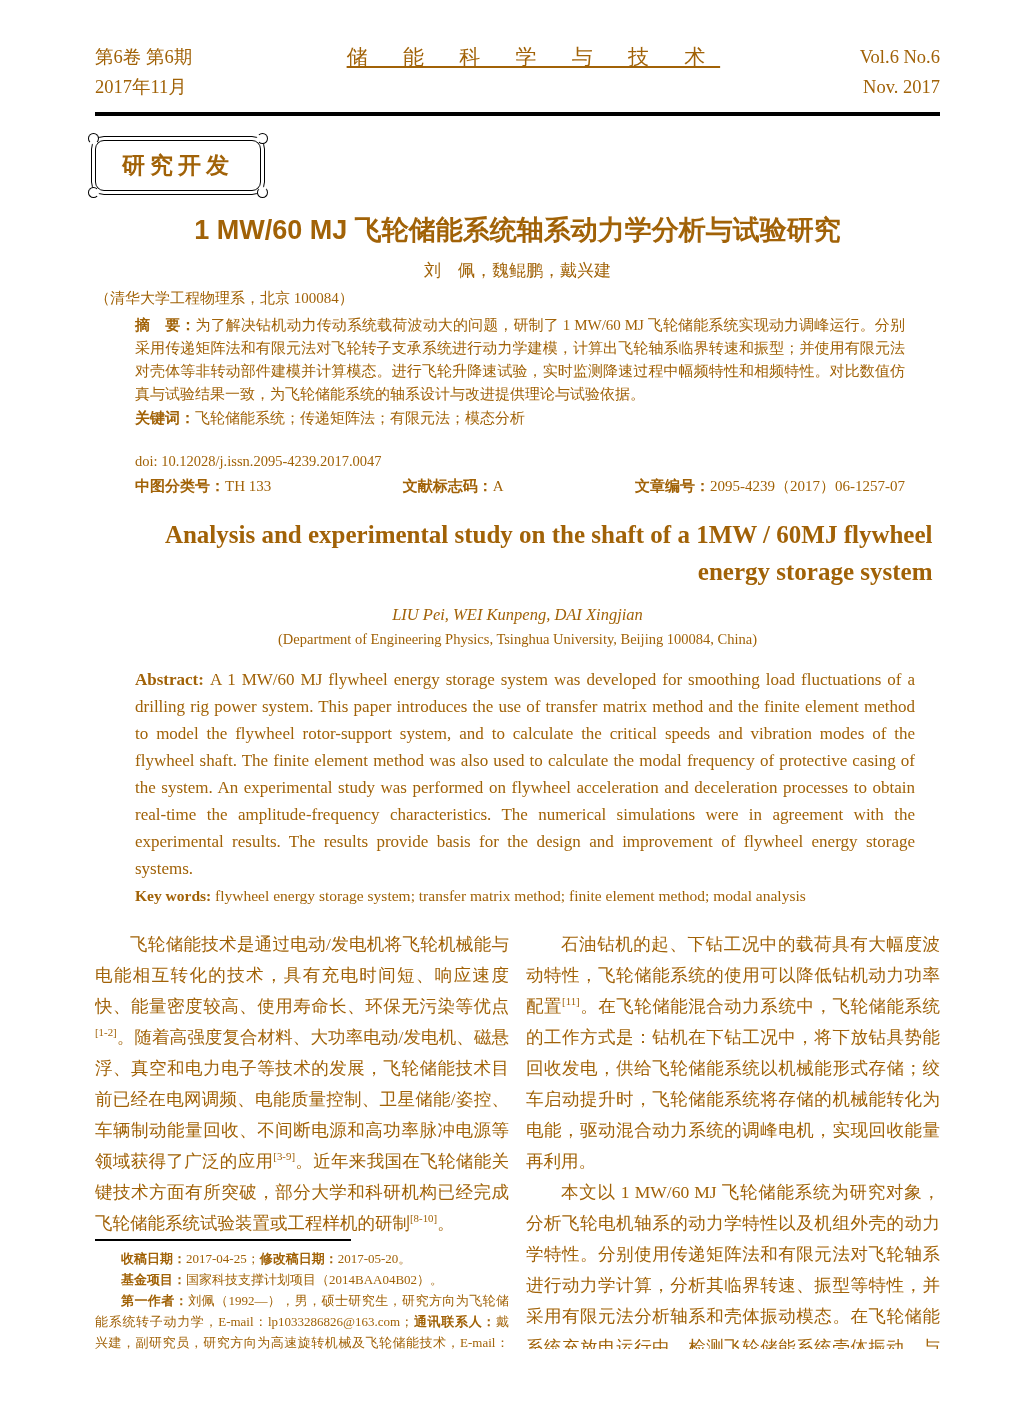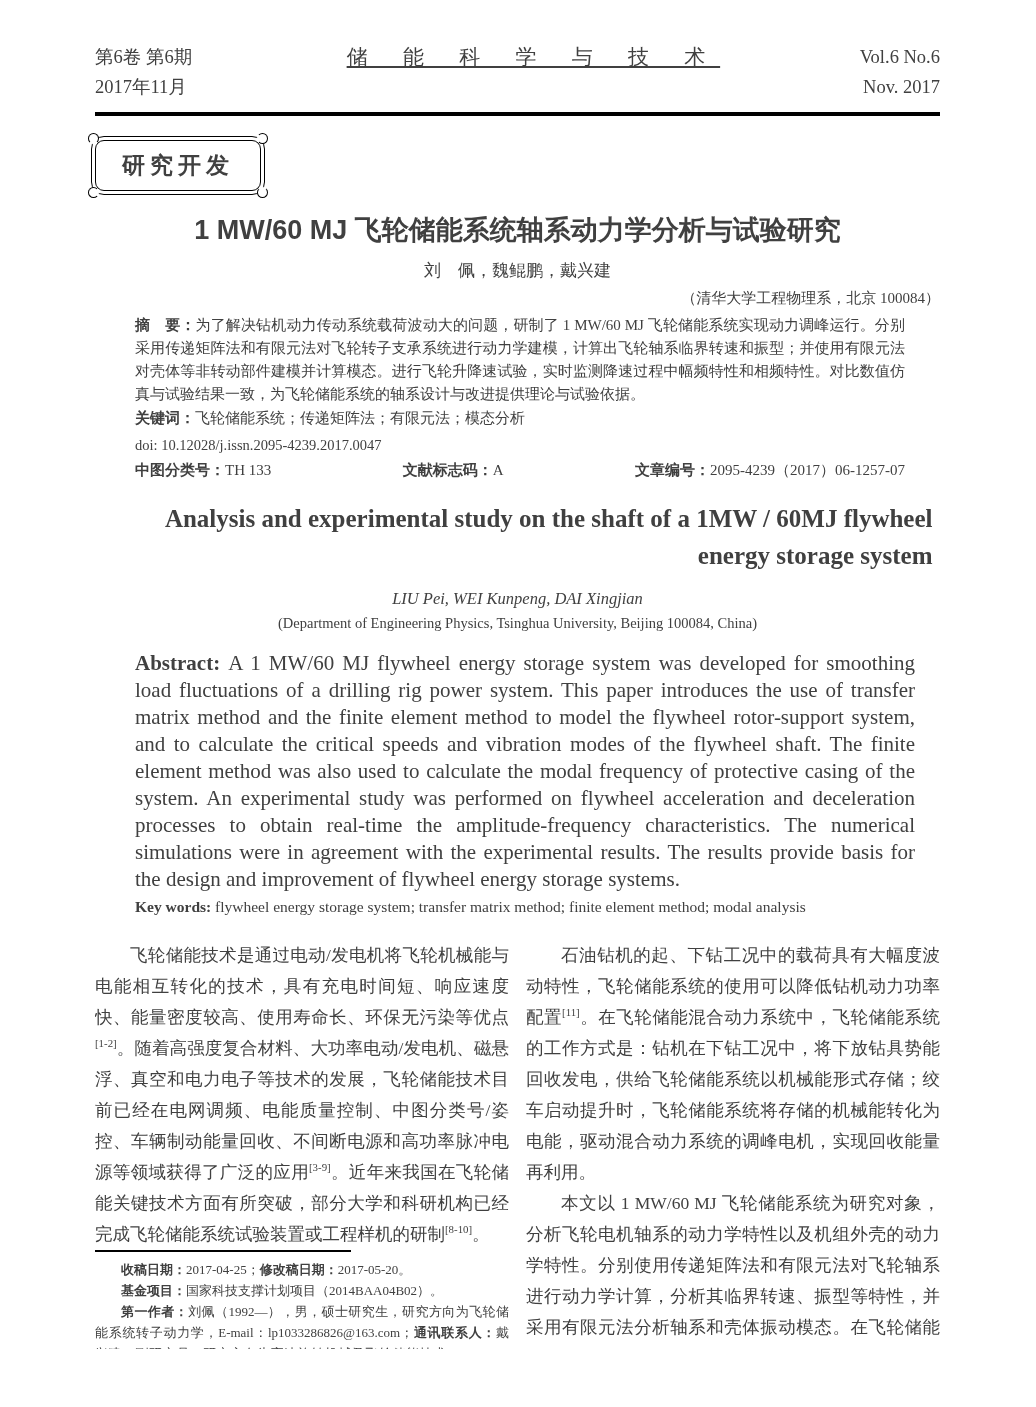--- a/index.html
+++ b/index.html
@@ -1,20 +1,20 @@
 <!DOCTYPE html>
 <html><head>
 <meta charset="utf-8">
 <style>
   html,body{margin:0;padding:0;background:#ffffff;}
   .page{
     position:relative;
     width:1036px;height:1407px;
     margin:0 auto;
-    background:#fff;color:#404040;
+    background:#fff;color:#a16207;
     font-family:"Liberation Serif","DejaVu Serif",serif;
     box-sizing:border-box;
     padding:42px 96px 58px 95px;
     overflow:hidden;
     display:flex;flex-direction:column;
   }
   
   .hdr{
     display:flex;justify-content:space-between;align-items:flex-start;
     padding-bottom:10px;border-bottom:4px solid #000;
@@ -44,35 +44,35 @@
   .curl.tr{right:-8px;top:-8px;transform:rotate(90deg);}
   .curl.bl{left:-8px;bottom:-8px;transform:rotate(-90deg);}
   .curl.br{right:-8px;bottom:-8px;transform:rotate(180deg);}
   
   .title-cn{
     margin-top:22px;text-align:center;
     font-family:"Liberation Sans","DejaVu Sans",sans-serif;
     font-weight:bold;font-size:27px;line-height:34px;
   }
   .authors-cn{margin-top:12px;text-align:center;font-size:17px;line-height:24px;}
-  .affil-cn{margin-top:4px;text-align:right;font-size:15px;line-height:22px;}
+  .affil-cn{margin-top:4px;text-align:left;font-size:15px;line-height:22px;}
   
   .abs-cn{margin:4px 35px 0 40px;font-size:15px;line-height:23px;text-align:justify;}
-  .kw-cn{margin:0 35px 0 40px;font-size:15px;line-height:23px;text-align:justify;}
+  .kw-cn{margin:0 35px 16px 40px;font-size:15px;line-height:23px;text-align:justify;}
   .doi{margin:4px 35px 0 40px;font-size:14.5px;line-height:23px;}
   .inforow{display:flex;justify-content:space-between;margin:1px 35px 0 40px;font-size:15px;line-height:24px;}
   
   .title-en{
     margin:18px auto 0;max-width:830px;text-align:right;
     font-weight:bold;font-size:25px;line-height:37px;
   }
   .authors-en{margin-top:13px;text-align:center;font-style:italic;font-size:16.5px;line-height:23px;}
   .affil-en{margin-top:3px;text-align:center;font-size:14.5px;line-height:21px;}
   
-  .abs-en{margin:16px 25px 0 40px;font-size:21px;line-height:27px;text-align:justify;}
+  .abs-en{margin:16px 25px 0 40px;font-size:17px;line-height:27px;text-align:justify;}
   .kw-en{margin:0 35px 0 40px;font-size:15.5px;line-height:27px;text-align:justify;
          padding-left:80px;text-indent:-80px;}
   
   .body-cols{
     flex:1 1 auto;min-height:0;overflow:hidden;
     display:flex;gap:17px;margin-top:20px;
   }
   .col{width:414px;font-size:17.5px;line-height:31px;text-align:justify;}
   .col p{margin:0;text-indent:2em;}
   .col-left{display:flex;flex-direction:column;}
@@ -127,21 +127,21 @@
 
   <div class="title-en">Analysis and experimental study on the shaft of a 1MW / 60MJ flywheel energy storage system</div>
   <div class="authors-en">LIU Pei, WEI Kunpeng, DAI Xingjian</div>
   <div class="affil-en">(Department of Engineering Physics, Tsinghua University, Beijing 100084, China)</div>
 
   <div class="abs-en"><span style="font-weight: bold;">Abstract: </span><span>A 1 MW/60 MJ flywheel energy storage system was developed for smoothing load fluctuations of a drilling rig power system. This paper introduces the use of transfer matrix method and the finite element method to model the flywheel rotor-support system, and to calculate the critical speeds and vibration modes of the flywheel shaft. The finite element method was also used to calculate the modal frequency of protective casing of the system. An experimental study was performed on flywheel acceleration and deceleration processes to obtain real-time the amplitude-frequency characteristics. The numerical simulations were in agreement with the experimental results. The results provide basis for the design and improvement of flywheel energy storage systems.</span></div>
   <div class="kw-en"><span style="font-weight: bold;">Key words: </span><span>flywheel energy storage system; transfer matrix method; finite element method; modal analysis</span></div>
 
   <div class="body-cols">
     <div class="col col-left">
-      <p><span>飞轮储能技术是通过电动/发电机将飞轮机械能与电能相互转化的技术，具有充电时间短、响应速度快、能量密度较高、使用寿命长、环保无污染等优点</span><sup>[1-2]</sup><span>。随着高强度复合材料、大功率电动/发电机、磁悬浮、真空和电力电子等技术的发展，飞轮储能技术目前已经在电网调频、电能质量控制、中图分类号/姿控、车辆制动能量回收、不间断电源和高功率脉冲电源等领域获得了广泛的应用</span><sup>[3-9]</sup><span>。近年来我国在飞轮储能关键技术方面有所突破，部分大学和科研机构已经完成飞轮储能系统试验装置或工程样机的研制</span><sup>[8-10]</sup><span>。</span></p>
+      <p><span>飞轮储能技术是通过电动/发电机将飞轮机械能与电能相互转化的技术，具有充电时间短、响应速度快、能量密度较高、使用寿命长、环保无污染等优点</span><sup>[1-2]</sup><span>。随着高强度复合材料、大功率电动/发电机、磁悬浮、真空和电力电子等技术的发展，飞轮储能技术目前已经在电网调频、电能质量控制、卫星储能/姿控、车辆制动能量回收、不间断电源和高功率脉冲电源等领域获得了广泛的应用</span><sup>[3-9]</sup><span>。近年来我国在飞轮储能关键技术方面有所突破，部分大学和科研机构已经完成飞轮储能系统试验装置或工程样机的研制</span><sup>[8-10]</sup><span>。</span></p>
       <div class="footnote">
         <div class="fn-rule"></div>
         <p><span class="seg-h">收稿日期：</span><span>2017-04-25；</span><span class="seg-h">修改稿日期：</span><span>2017-05-20。</span></p>
         <p><span class="seg-h">基金项目：</span><span>国家科技支撑计划项目（2014BAA04B02）。</span></p>
         <p><span class="seg-h">第一作者：</span><span>刘佩（1992—），男，硕士研究生，研究方向为飞轮储能系统转子动力学，E-mail：lp1033286826@163.com；</span><span class="seg-h">通讯联系人：</span><span>戴兴建，副研究员，研究方向为高速旋转机械及飞轮储能技术，E-mail：daixj@mail.tsinguahua.edu.cn。</span></p>
       </div>
     </div>
     <div class="col">
       <p><span>石油钻机的起、下钻工况中的载荷具有大幅度波动特性，飞轮储能系统的使用可以降低钻机动力功率配置</span><sup>[11]</sup><span>。在飞轮储能混合动力系统中，飞轮储能系统的工作方式是：钻机在下钻工况中，将下放钻具势能回收发电，供给飞轮储能系统以机械能形式存储；绞车启动提升时，飞轮储能系统将存储的机械能转化为电能，驱动混合动力系统的调峰电机，实现回收能量再利用。</span></p>
       <p><span>本文以 1 MW/60 MJ 飞轮储能系统为研究对象，分析飞轮电机轴系的动力学特性以及机组外壳的动力学特性。分别使用传递矩阵法和有限元法对飞轮轴系进行动力学计算，分析其临界转速、振型等特性，并采用有限元法分析轴系和壳体振动模态。在飞轮储能系统充放电运行中，检测飞轮储能系统壳体振动，与动力学计算结果进行对比验证。</span></p>

